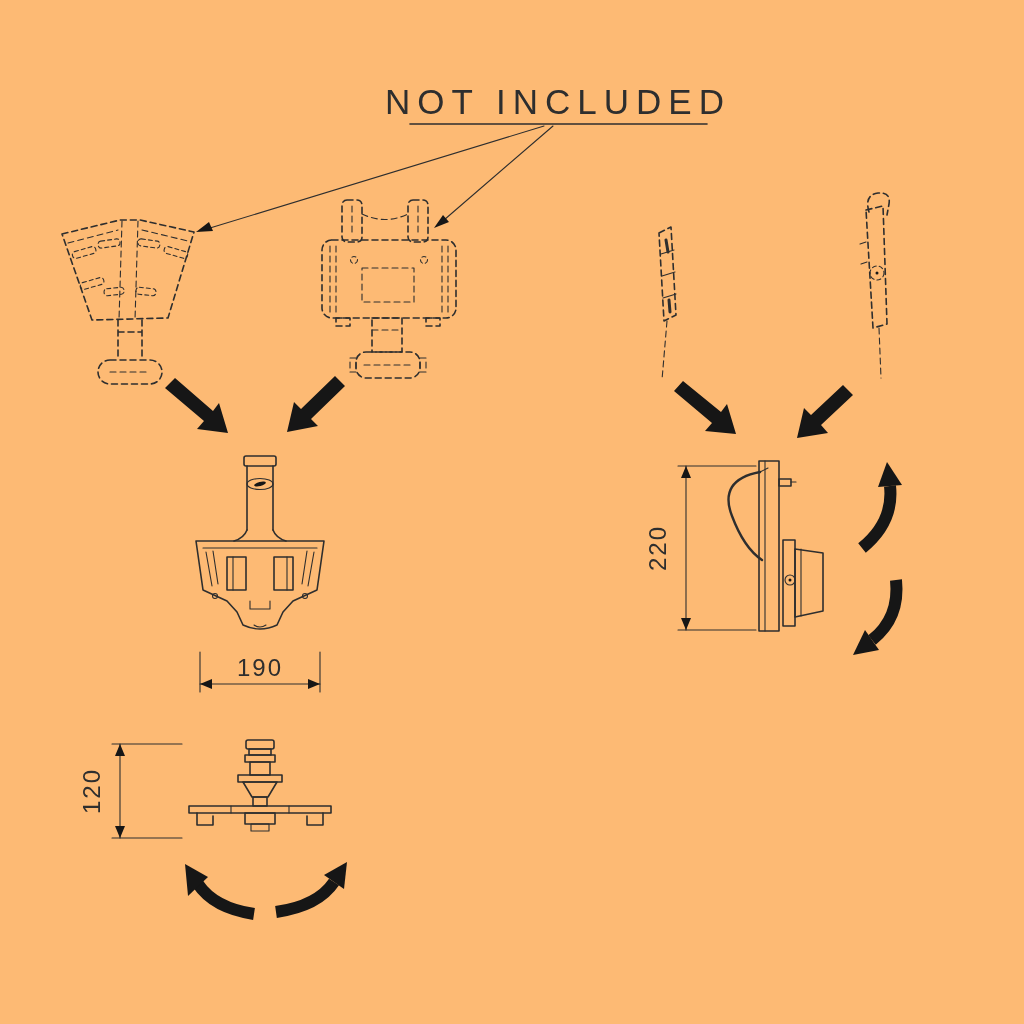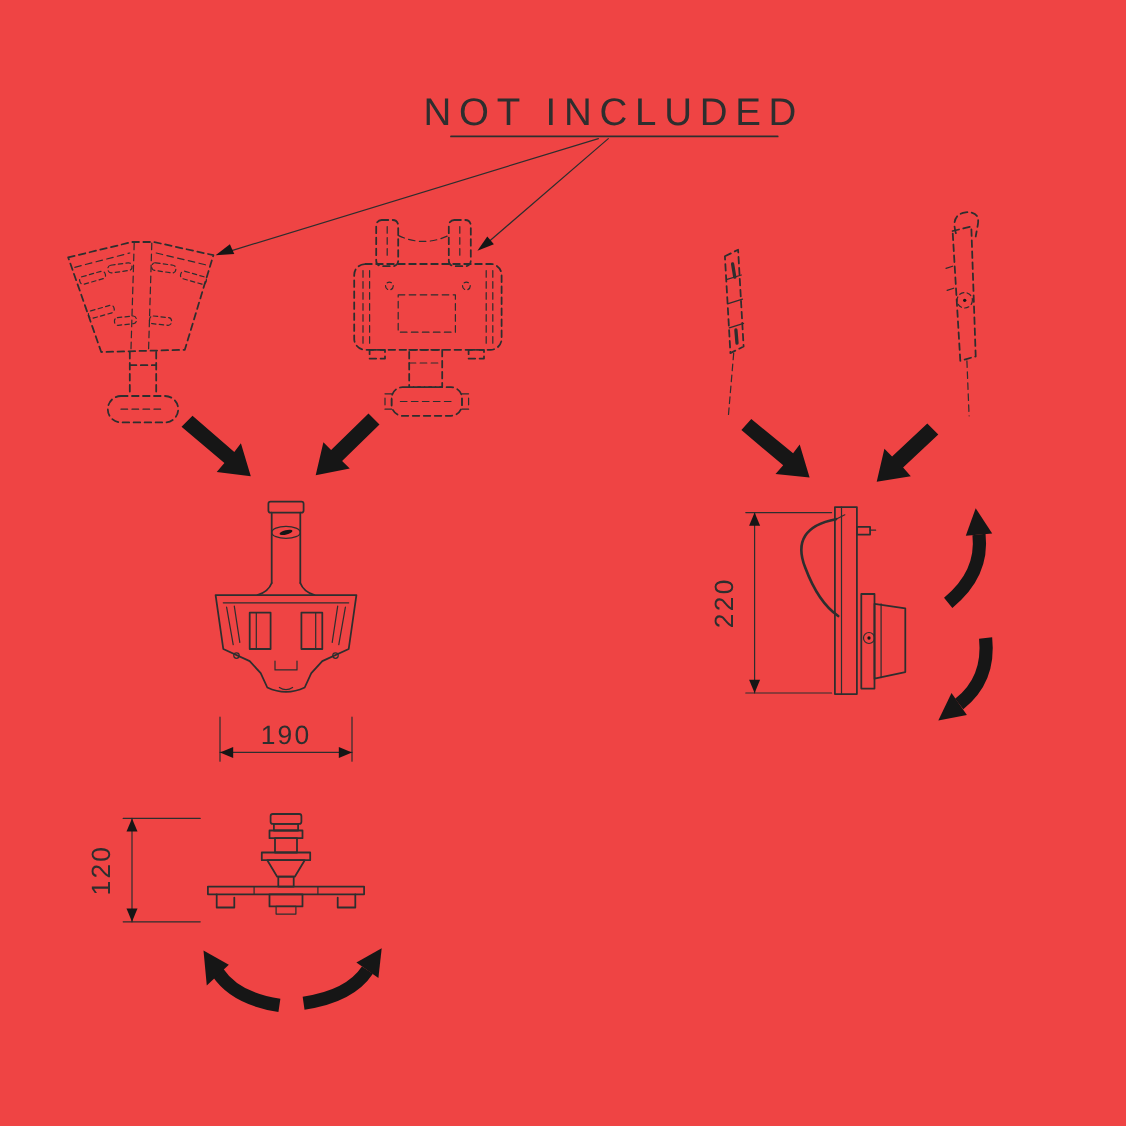--- a/index.html
+++ b/index.html
@@ -1,16 +1,16 @@
 <!DOCTYPE html>
 <html><head>
 <meta charset="utf-8">
 <style>
   html,body{margin:0;padding:0;background:#ffffff;}
-  #canvas{width:1024px;height:1024px;position:relative;background:#ef4444;overflow:hidden;}
+  #canvas{width:1024px;height:1024px;position:relative;background:#fdba74;overflow:hidden;}
   svg{display:block;}
   .ln{fill:none;stroke:#2e2e2e;stroke-width:1.6;stroke-linecap:round;stroke-linejoin:round;}
   .thin{stroke-width:1.1;}
   .dash{stroke-dasharray:6 4;}
   .dash2{stroke-dasharray:4 3;}
   .fillb{fill:#161616;stroke:none;}
   .wire{stroke-width:2.4;}
   .rot{fill:none;stroke:#161616;stroke-width:12;stroke-linecap:butt;}
   .txt{font-family:"Liberation Sans",sans-serif;fill:#2e2e2e;}
   .title-txt{font-size:35px;letter-spacing:7px;}

